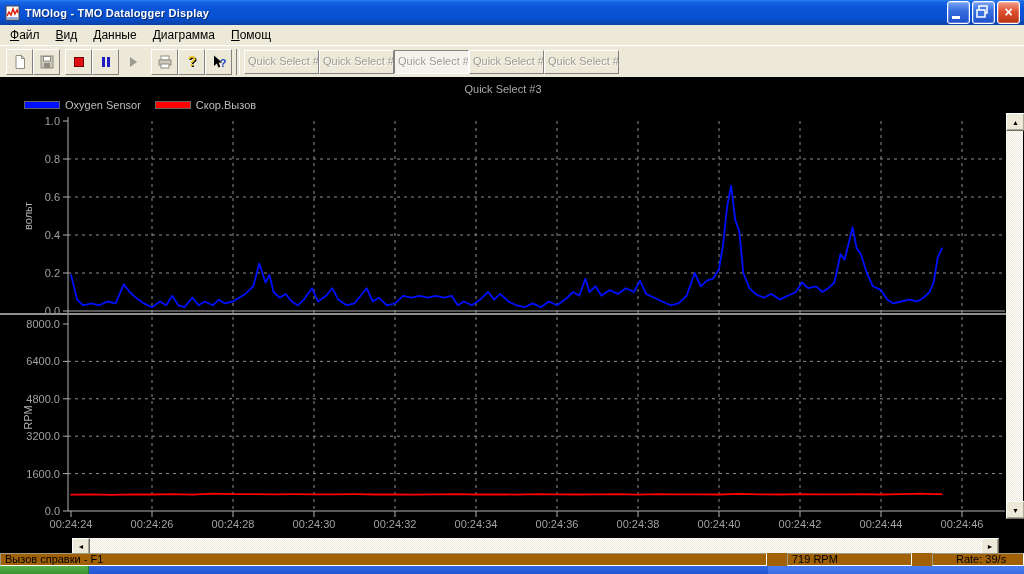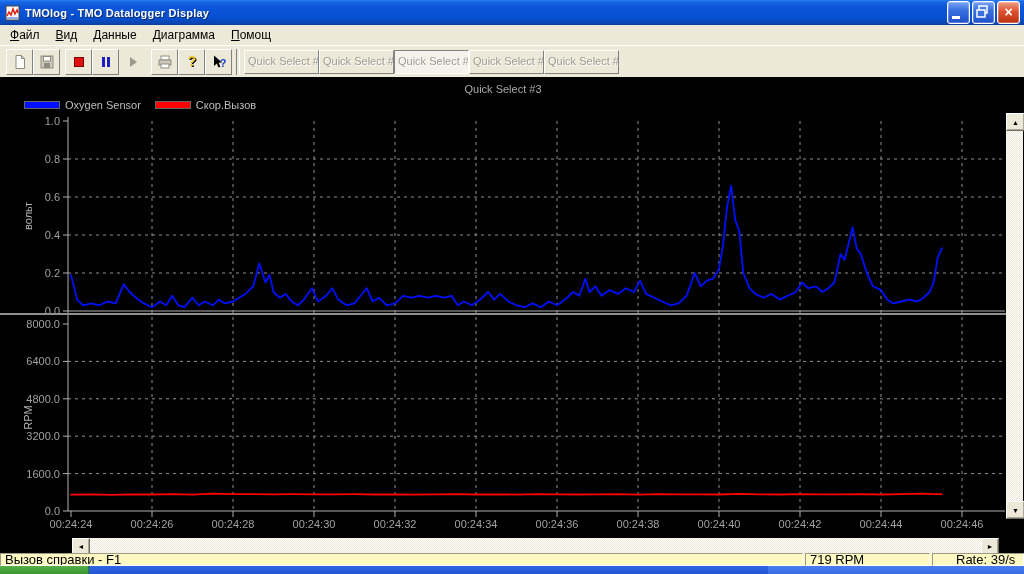--- a/index.html
+++ b/index.html
@@ -57,22 +57,22 @@
   
   .sb-btn{position:absolute;background:#ece9d8;border:1px solid;
     border-color:#fff #716f64 #716f64 #fff;box-shadow:inset -1px -1px 0 #aca899;
     display:flex;align-items:center;justify-content:center;
     font-size:7px;color:#000;line-height:1;}
   .sb-track{position:absolute;background-color:#f4f3ec;
     background-image:repeating-conic-gradient(#ffffff 0% 25%, #ece9d8 25% 50%);
     background-size:2px 2px;}
 
   
-  .statusbar{position:absolute;left:0;top:553px;width:1024px;height:13px;background:#fef9c3;
-    display:flex;align-items:stretch;font-size:13px;color:#000;}
+  .statusbar{position:absolute;left:0;top:553px;width:1024px;height:13px;background:#a16207;
+    display:flex;align-items:stretch;font-size:11px;color:#000;gap:18px;}
   .status-panel{border:1px solid;border-color:#9d9a84 #fff #fff #9d9a84;
     padding:0 4px;margin-right:2px;line-height:11px;box-sizing:border-box;overflow:hidden;white-space:nowrap;}
   .status-panel.main{flex:1;}
   .status-panel.rpm{width:125px;}
   .status-panel.rate{width:92px;margin-right:0;padding-left:23px;}
 
   
   .taskbar{position:absolute;left:0;top:566px;width:1024px;height:8px;display:flex;}
   .tb-start{width:88px;background:linear-gradient(180deg,#57b04a,#3a9431);border-right:1px solid #2a7a24;}
   .tb-blue1{width:679px;background:linear-gradient(180deg,#2e66e4,#2255d2);}

